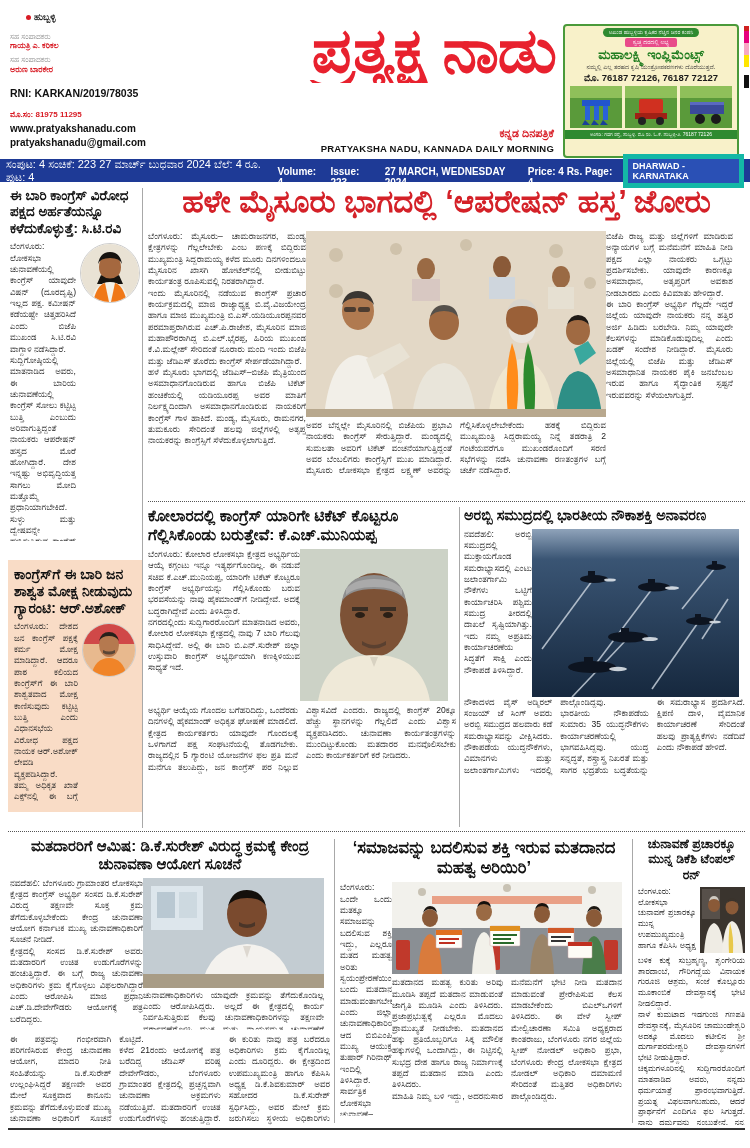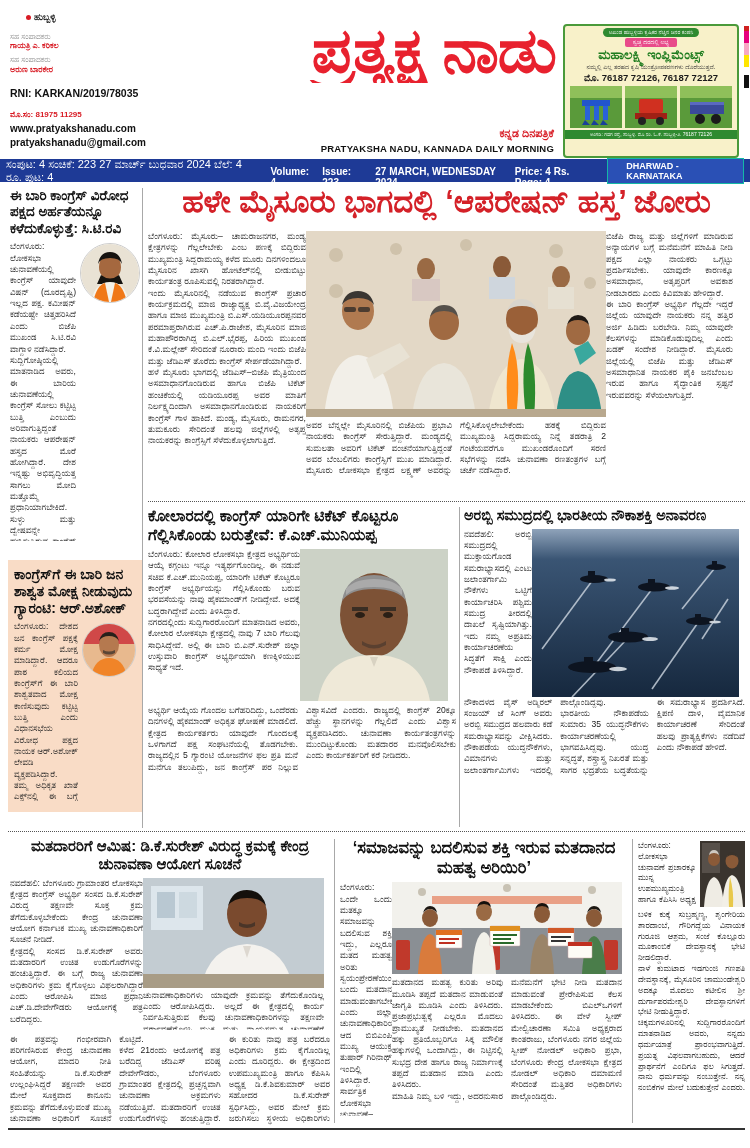--- a/index.html
+++ b/index.html
@@ -33,21 +33,21 @@
   .ad-foot{background:#2f8a30;color:#fff;font-size:5px;margin-top:2px;padding:1px 2px;white-space:nowrap;overflow:hidden;}
 
   .color-bars{position:absolute;left:744px;top:26px;width:5px;}
   .color-bars div{width:5px;}
 
   
   .infobar{position:absolute;left:0;top:159px;width:750px;height:23px;background:#1e3a96;
            display:flex;align-items:center;box-sizing:border-box;padding:0 6px;color:#fff;gap:10px;}
   .ib-kn{font-size:11px;}
   .ib-en{font-size:10px;font-weight:bold;margin-top:12px;}
-  .ib-region{margin-left:auto;background:#2a50b5;border:1px solid #14b8a6;font-size:9px;font-weight:bold;padding:2px 18px;}
+  .ib-region{margin-left:auto;background:#2a50b5;border:5px solid #14b8a6;font-size:9px;font-weight:bold;padding:2px 5px;}
 
   
   .vrule{position:absolute;border-left:1px solid #a8a8a8;}
   .hdot{position:absolute;border-top:1px dotted #555;}
   .bottom-rule{position:absolute;left:8px;top:1128px;width:737px;border-top:2px solid #333;}
 
   
   .art{position:absolute;box-sizing:border-box;overflow:hidden;}
   .hl{font-weight:bold;color:#101010;line-height:1.22;}
   .hl-red{font-weight:bold;color:#d42128;text-align:center;line-height:1.05;white-space:nowrap;overflow:hidden;}
@@ -399,20 +399,21 @@
           <rect x="176" y="60" width="24" height="16" rx="1" fill="#fdfcf6" stroke="#caa" stroke-width=".5"></rect>
             <rect x="176" y="60" width="24" height="4" fill="#c03020"></rect>
         </svg>
         <div class="body-txt cols2" style="height:138px;margin-top:3px;">ಮತದಾನದ ಮಹತ್ವ ಕುರಿತು ಅರಿವು ಮೂಡಿಸಿ ತಪ್ಪದೆ ಮತದಾನ ಮಾಡುವಂತೆ ಜಾಗೃತಿ ಮೂಡಿಸಿ ಎಂದು ತಿಳಿಸಿದರು. ಪ್ರಜಾಪ್ರಭುತ್ವಕ್ಕೆ ಎಲ್ಲರೂ ಮೊದಲು ಪ್ರಾಮುಖ್ಯತೆ ನೀಡಬೇಕು. ಮತದಾನದ ಹಕ್ಕು ಪ್ರತಿಯೊಬ್ಬರಿಗೂ ಸಿಕ್ಕ ಮೌಲಿಕ ಹಕ್ಕುಗಳಲ್ಲಿ ಒಂದಾಗಿದ್ದು, ಈ ನಿಟ್ಟಿನಲ್ಲಿ ಸುಭದ್ರ ದೇಶ ಹಾಗೂ ರಾಜ್ಯ ನಿರ್ಮಾಣಕ್ಕೆ ತಪ್ಪದೆ ಮತದಾನ ಮಾಡಿ ಎಂದು ತಿಳಿಸಿದರು.
 ಮಾಹಿತಿ ನಿಮ್ಮ ಬಳಿ ಇದ್ದು, ಅದರನುಸಾರ ಮನೆಮನೆಗೆ ಭೇಟಿ ನೀಡಿ ಮತದಾನ ಮಾಡುವಂತೆ ಪ್ರೇರೇಪಿಸುವ ಕೆಲಸ ಮಾಡಬೇಕೆಂದು ಬಿಎಲ್‌ಒಗಳಿಗೆ ತಿಳಿಸಿದರು. ಈ ವೇಳೆ ಸ್ವೀಪ್ ಮೇಲ್ವಿಚಾರಣಾ ಸಮಿತಿ ಅಧ್ಯಕ್ಷರಾದ ಕಾಂತರಾಜು, ಬೆಂಗಳೂರು ನಗರ ಜಿಲ್ಲೆಯ ಸ್ವೀಪ್ ನೋಡಲ್ ಅಧಿಕಾರಿ ಪ್ರಭಾ, ಬೆಂಗಳೂರು ಕೇಂದ್ರ ಲೋಕಸಭಾ ಕ್ಷೇತ್ರದ ನೋಡಲ್ ಅಧಿಕಾರಿ ದಮಾಮಣಿ ಸೇರಿದಂತೆ ಮತ್ತಿತರ ಅಧಿಕಾರಿಗಳು ಪಾಲ್ಗೊಂಡಿದ್ದರು.</div>
       </div>
     </div>
   </div>
 
   <div class="art" style="left:638px;top:837px;width:107px;height:288px;">
+    <div class="hl" style="font-size:12.5px;text-align:center;">ಚುನಾವಣೆ ಪ್ರಚಾರಕ್ಕೂ ಮುನ್ನ ಡಿಕೆಶಿ ಟೆಂಪಲ್ ರನ್</div>
     <div class="row" style="margin-top:4px;gap:4px;">
       <div class="body-txt" style="width:58px;height:66px;font-size:8.2px;">ಬೆಂಗಳೂರು: ಲೋಕಸಭಾ ಚುನಾವಣೆ ಪ್ರಚಾರಕ್ಕೂ ಮುನ್ನ ಉಪಮುಖ್ಯಮಂತ್ರಿ ಹಾಗೂ ಕೆಪಿಸಿಸಿ ಅಧ್ಯಕ್ಷ ಡಿ.ಕೆ.ಶಿವಕುಮಾರ್ ದೇವಸ್ಥಾನಗಳ ಭೇಟಿಗೆ ಮುಂದಾಗಿದ್ದಾರೆ. ಇಂದು ಬೆಳಗ್ಗೆ ಧರ್ಮಸ್ಥಳದಲ್ಲಿ ಶ್ರೀ ಮಂಜುನಾಥ ಸ್ವಾಮಿ, ಶ್ರೀ ಅಣ್ಣಪ್ಪ ದೇವರ ದರ್ಶನ ಪಡೆದ</div>
       <svg width="45" height="66" viewBox="0 0 45 66">
         <rect width="45" height="66" fill="#3a342e"></rect>
         <rect x="2" y="2" width="18" height="30" fill="#57504a"></rect>
         <ellipse cx="14" cy="18" rx="6" ry="7" fill="#8a5a38"></ellipse>
         <path d="M9 14 q1 -5 5 -5 q4 0 5 5 q-2 -2 -5 -2 q-3 0 -5 2z" fill="#cfcac2"></path>
         <path d="M4 66 q2 -28 10 -30 q8 2 10 30z" fill="#efece4"></path>
         <ellipse cx="32" cy="20" rx="6.5" ry="7.5" fill="#8a5a38"></ellipse>
         <path d="M27 16 q1 -5 5 -5 q4 0 5 5 q-2 -2 -5 -2 q-3 0 -5 2z" fill="#3a332c"></path>

